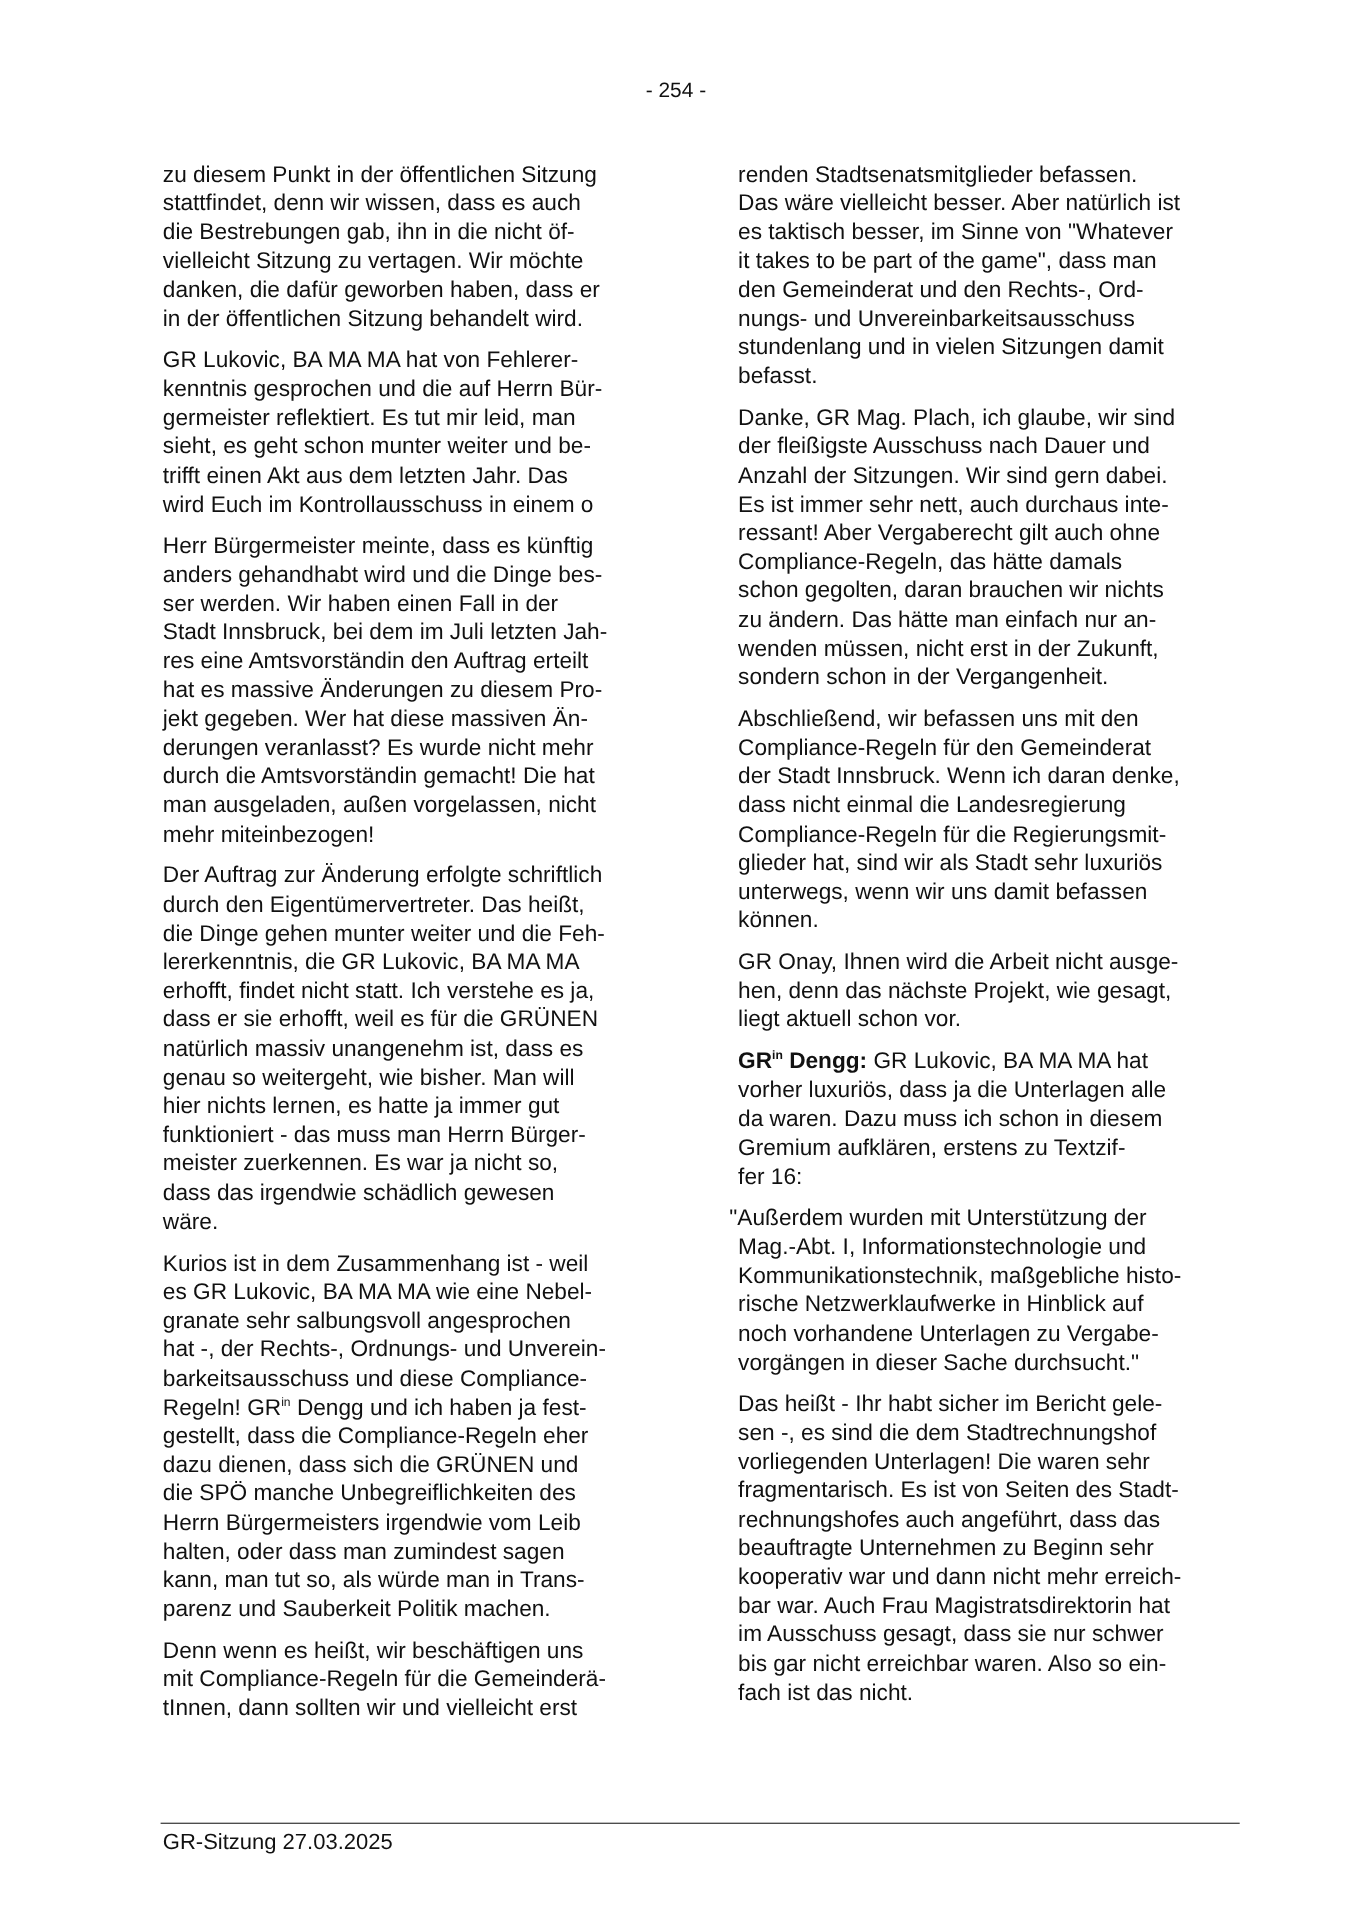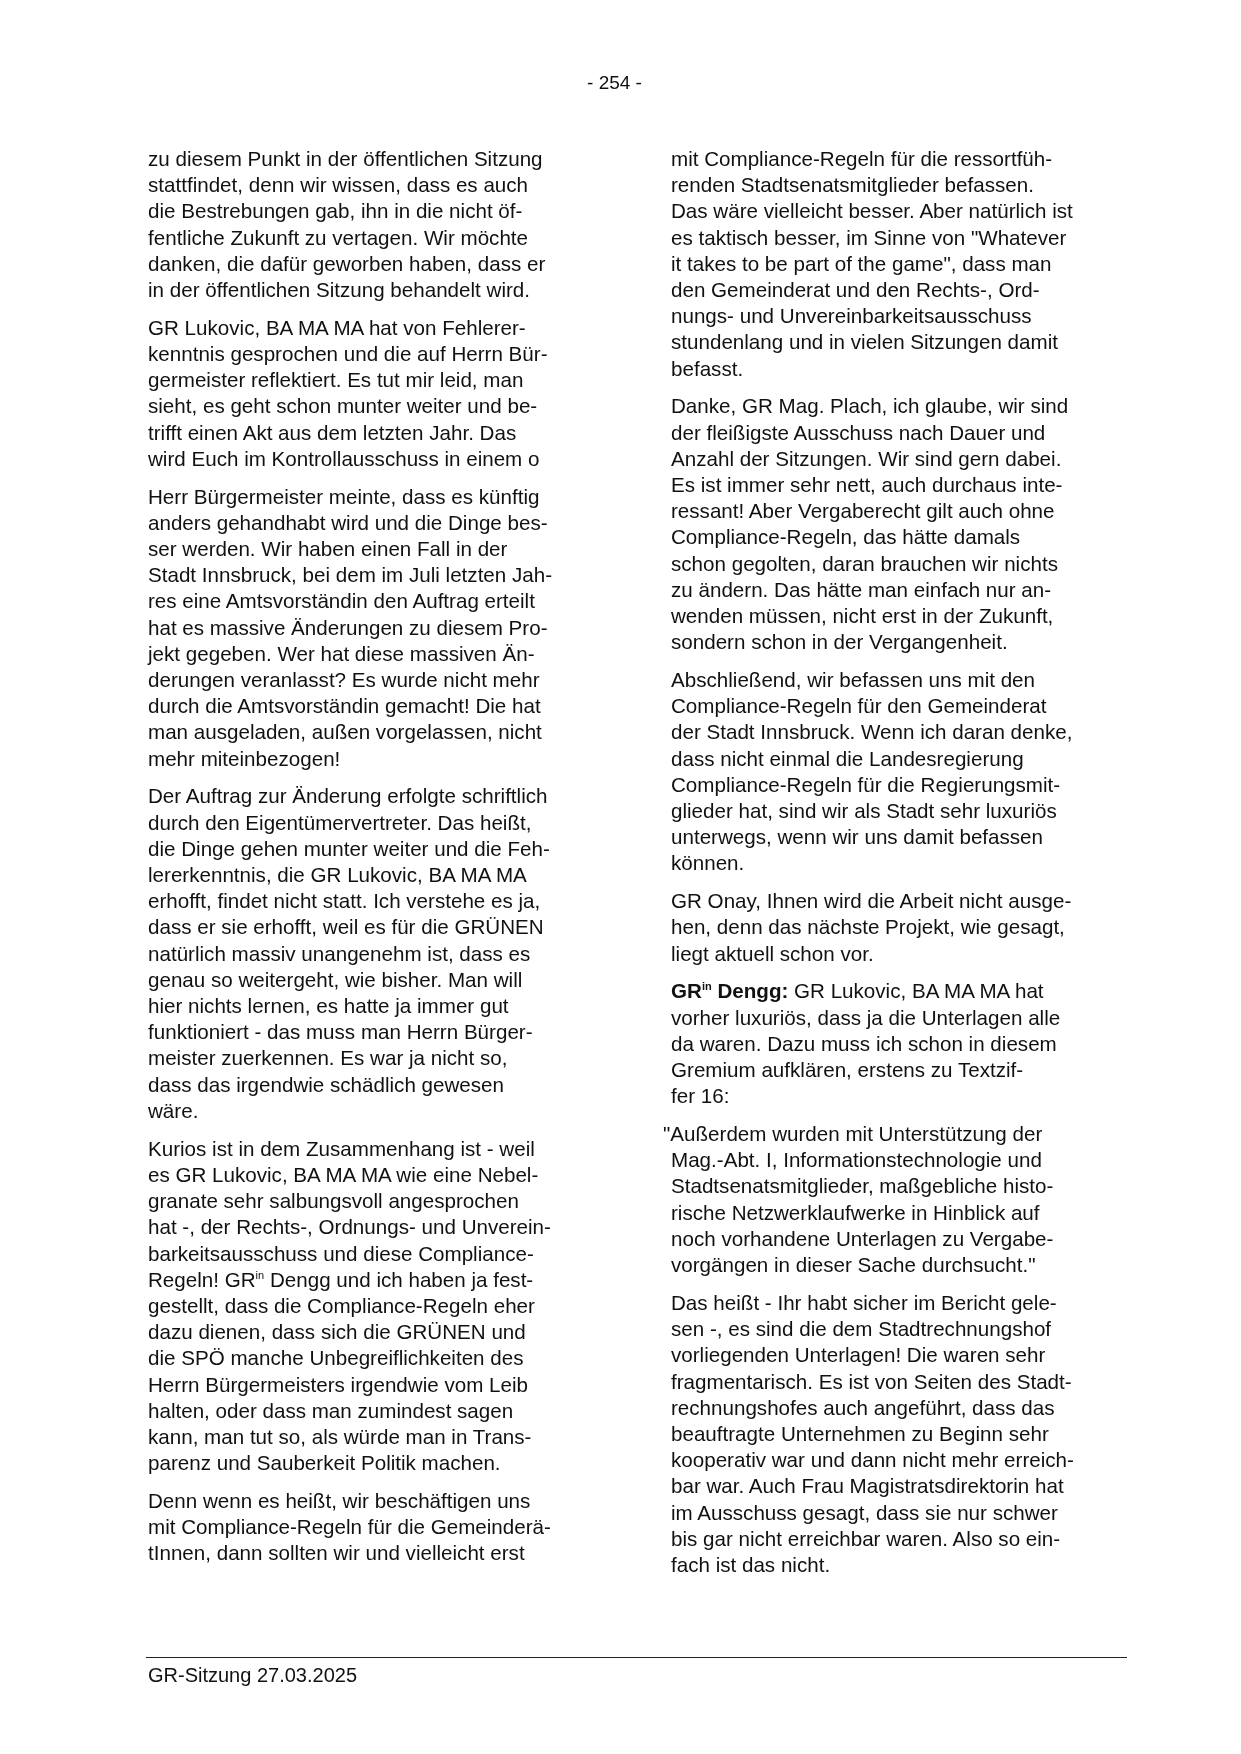--- a/index.html
+++ b/index.html
@@ -75,21 +75,21 @@
 </head>
 <body>
 
 <div class="page-number">- 254 -</div>
 
 <div class="column col-left">
   <p class="para">
     <span class="line">zu diesem Punkt in der öffentlichen Sitzung</span>
     <span class="line">stattfindet, denn wir wissen, dass es auch</span>
     <span class="line">die Bestrebungen gab, ihn in die nicht öf-</span>
-    <span class="line">fentliche Zukunft zu vertagen. Wir möchte</span>
+    <span class="line">vielleicht Sitzung zu vertagen. Wir möchte</span>
     <span class="line">danken, die dafür geworben haben, dass er</span>
     <span class="line">in der öffentlichen Sitzung behandelt wird.</span>
   </p>
   <p class="para">
     <span class="line">GR Lukovic, BA MA MA hat von Fehlerer-</span>
     <span class="line">kenntnis gesprochen und die auf Herrn Bür-</span>
     <span class="line">germeister reflektiert. Es tut mir leid, man</span>
     <span class="line">sieht, es geht schon munter weiter und be-</span>
     <span class="line">trifft einen Akt aus dem letzten Jahr. Das</span>
     <span class="line">wird Euch im Kontrollausschuss in einem o</span>
@@ -139,21 +139,20 @@
   </p>
   <p class="para">
     <span class="line">Denn wenn es heißt, wir beschäftigen uns</span>
     <span class="line">mit Compliance-Regeln für die Gemeinderä-</span>
     <span class="line">tInnen, dann sollten wir und vielleicht erst</span>
   </p>
 </div>
 
 <div class="column col-right">
   <p class="para">
-    <span class="line">mit Compliance-Regeln für die ressortfüh-</span>
     <span class="line">renden Stadtsenatsmitglieder befassen.</span>
     <span class="line">Das wäre vielleicht besser. Aber natürlich ist</span>
     <span class="line">es taktisch besser, im Sinne von "Whatever</span>
     <span class="line">it takes to be part of the game", dass man</span>
     <span class="line">den Gemeinderat und den Rechts-, Ord-</span>
     <span class="line">nungs- und Unvereinbarkeitsausschuss</span>
     <span class="line">stundenlang und in vielen Sitzungen damit</span>
     <span class="line">befasst.</span>
   </p>
   <p class="para">
@@ -186,21 +185,21 @@
   <p class="para">
     <span class="line"><span class="speaker"><span>GR</span><sup>in</sup><span> Dengg:</span></span><span> GR Lukovic, BA MA MA hat</span></span>
     <span class="line">vorher luxuriös, dass ja die Unterlagen alle</span>
     <span class="line">da waren. Dazu muss ich schon in diesem</span>
     <span class="line">Gremium aufklären, erstens zu Textzif-</span>
     <span class="line">fer 16:</span>
   </p>
   <p class="para quote">
     <span class="line">"Außerdem wurden mit Unterstützung der</span>
     <span class="line">Mag.-Abt. I, Informationstechnologie und</span>
-    <span class="line">Stadtsenatsmitglieder, maßgebliche histo-</span>
+    <span class="line">Kommunikationstechnik, maßgebliche histo-</span>
     <span class="line">rische Netzwerklaufwerke in Hinblick auf</span>
     <span class="line">noch vorhandene Unterlagen zu Vergabe-</span>
     <span class="line">vorgängen in dieser Sache durchsucht."</span>
   </p>
   <p class="para">
     <span class="line">Das heißt - Ihr habt sicher im Bericht gele-</span>
     <span class="line">sen -, es sind die dem Stadtrechnungshof</span>
     <span class="line">vorliegenden Unterlagen! Die waren sehr</span>
     <span class="line">fragmentarisch. Es ist von Seiten des Stadt-</span>
     <span class="line">rechnungshofes auch angeführt, dass das</span>

